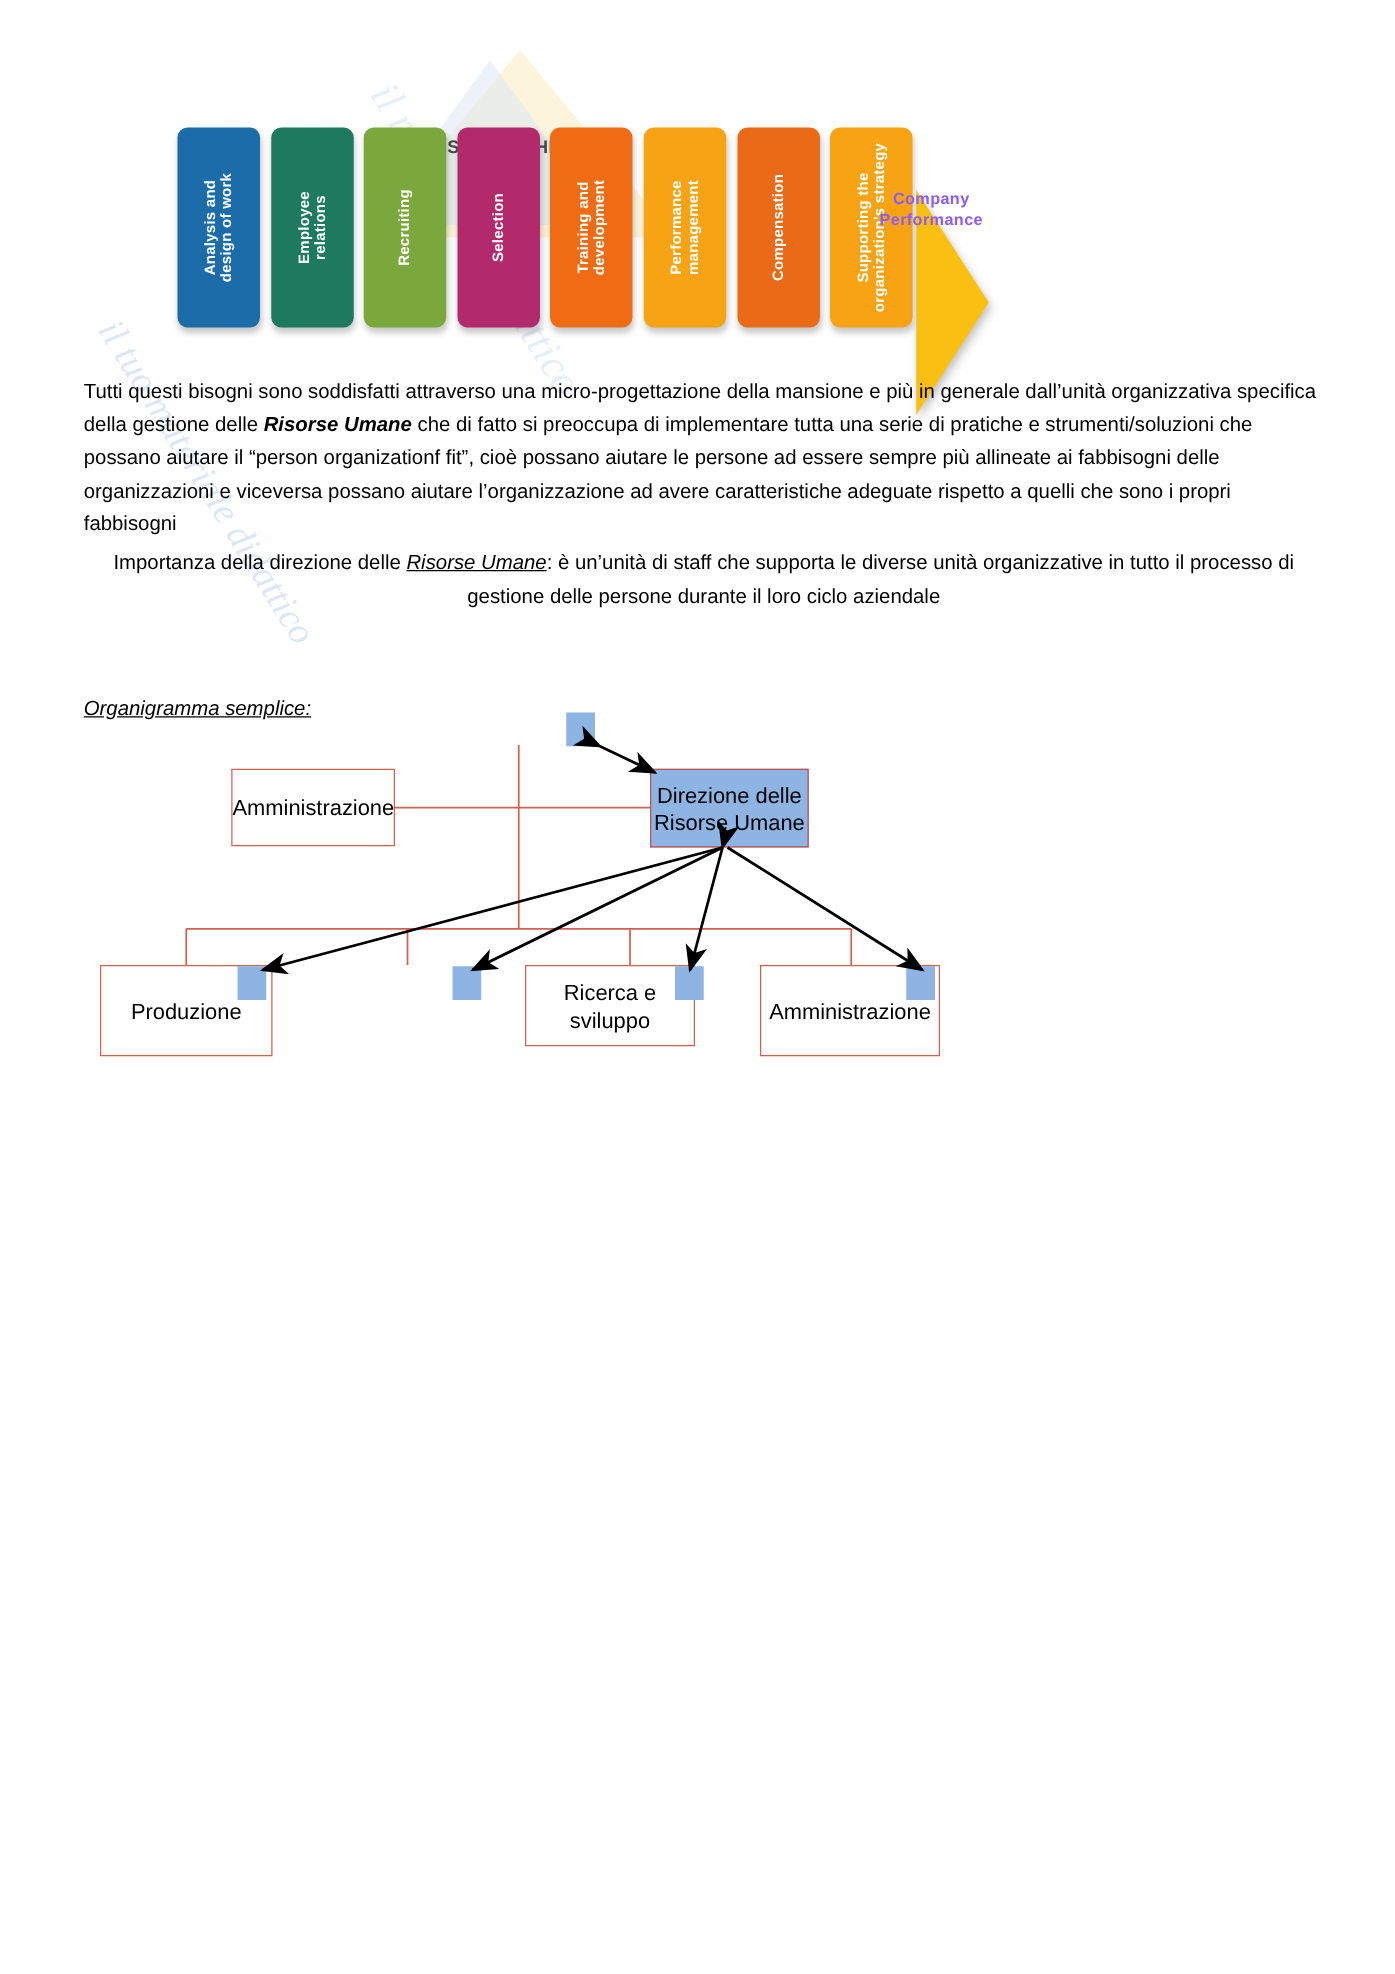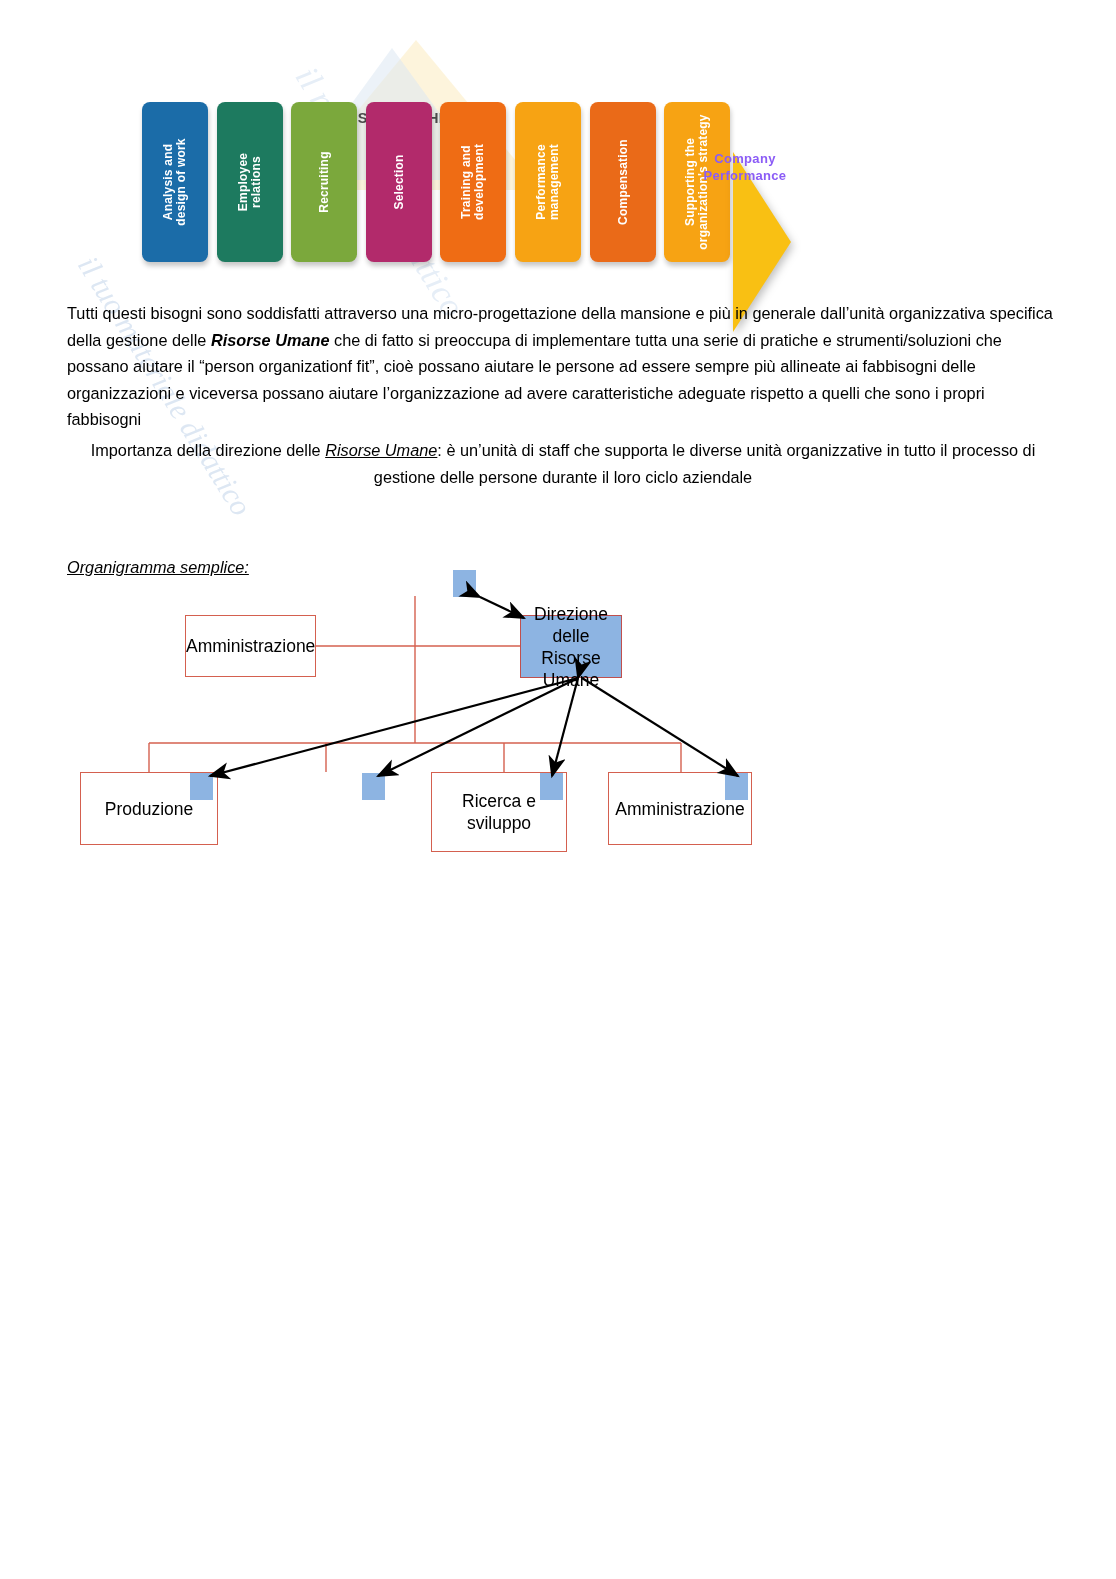--- a/index.html
+++ b/index.html
@@ -302,37 +302,37 @@
 <div class="orgchart">
 
   <div class="chip" style="left:453px;top:570px;"></div>
 
   <div class="ob" style="left:185px;top:615px;width:131px;height:62px;">
     <div class="lbl">
       <div>Amministrazione</div>
     </div>
   </div>
 
-  <div class="ob filled" style="left:520px;top:615px;width:102px;height:63px;">
+  <div class="ob filled" style="left:520px;top:615px;width:127px;height:63px;">
     <div class="lbl">
       <div>Direzione delle</div>
       <div>Risorse Umane</div>
     </div>
   </div>
 
   <div class="ob" style="left:80px;top:772px;width:138px;height:73px;">
     <div class="lbl">
       <div>Produzione</div>
     </div>
   </div>
   <div class="chip" style="left:190px;top:773px;"></div>
 
   <div class="chip" style="left:362px;top:773px;"></div>
 
-  <div class="ob" style="left:431px;top:772px;width:136px;height:80px;">
+  <div class="ob" style="left:420px;top:772px;width:136px;height:65px;">
     <div class="lbl">
       <div>Ricerca e</div>
       <div>sviluppo</div>
     </div>
   </div>
   <div class="chip" style="left:540px;top:773px;"></div>
 
   <div class="ob" style="left:608px;top:772px;width:144px;height:73px;">
     <div class="lbl">
       <div>Amministrazione</div>

